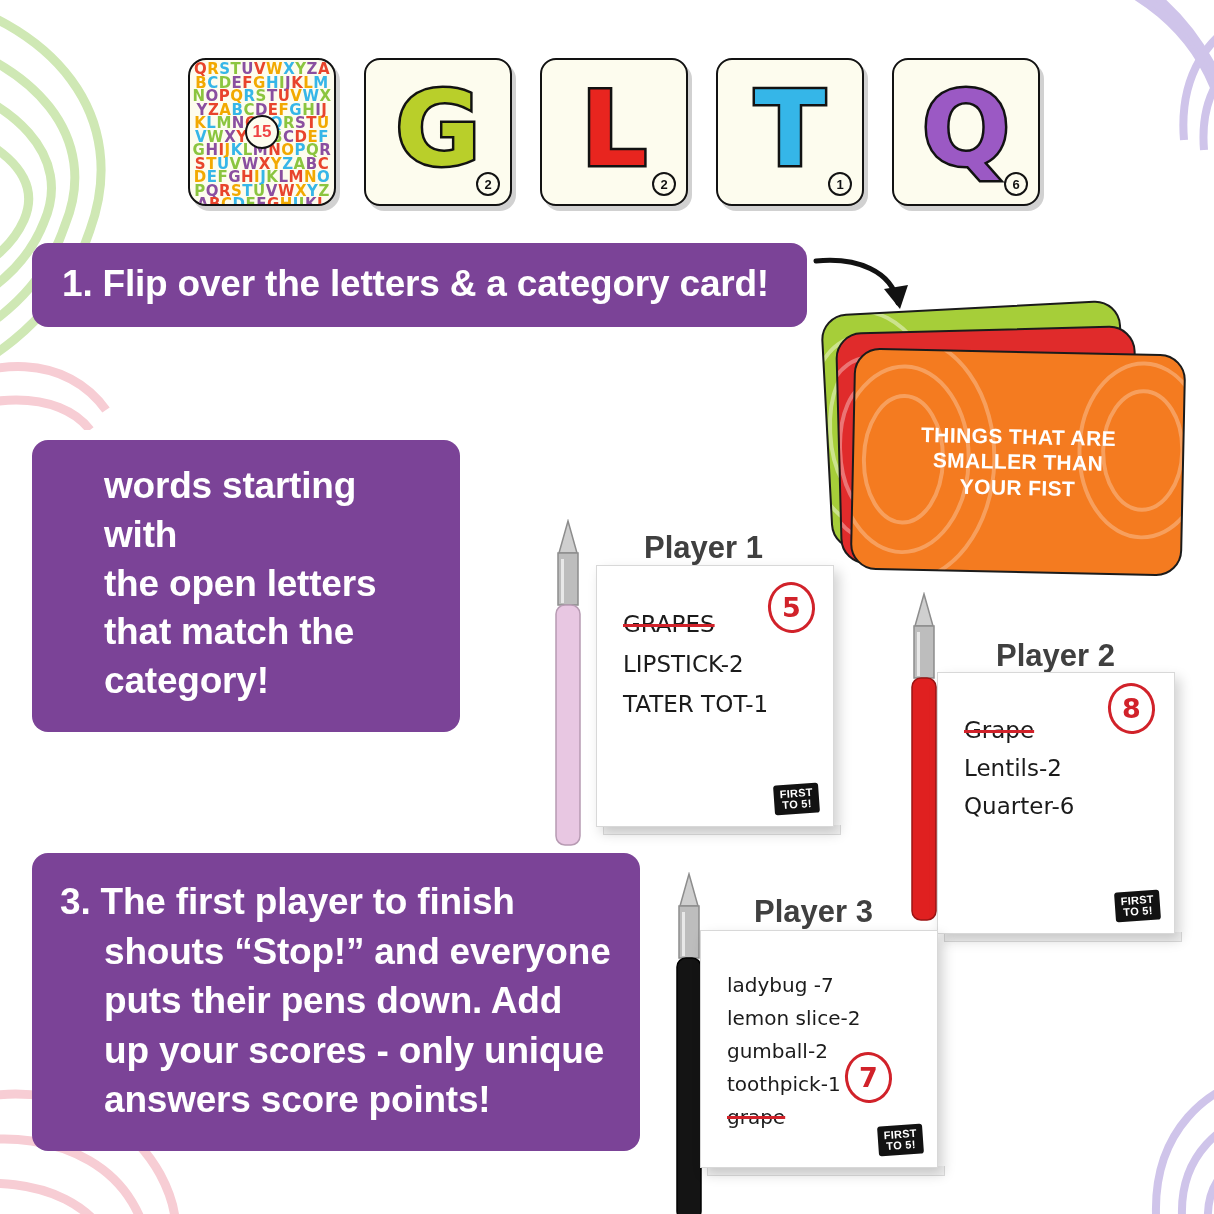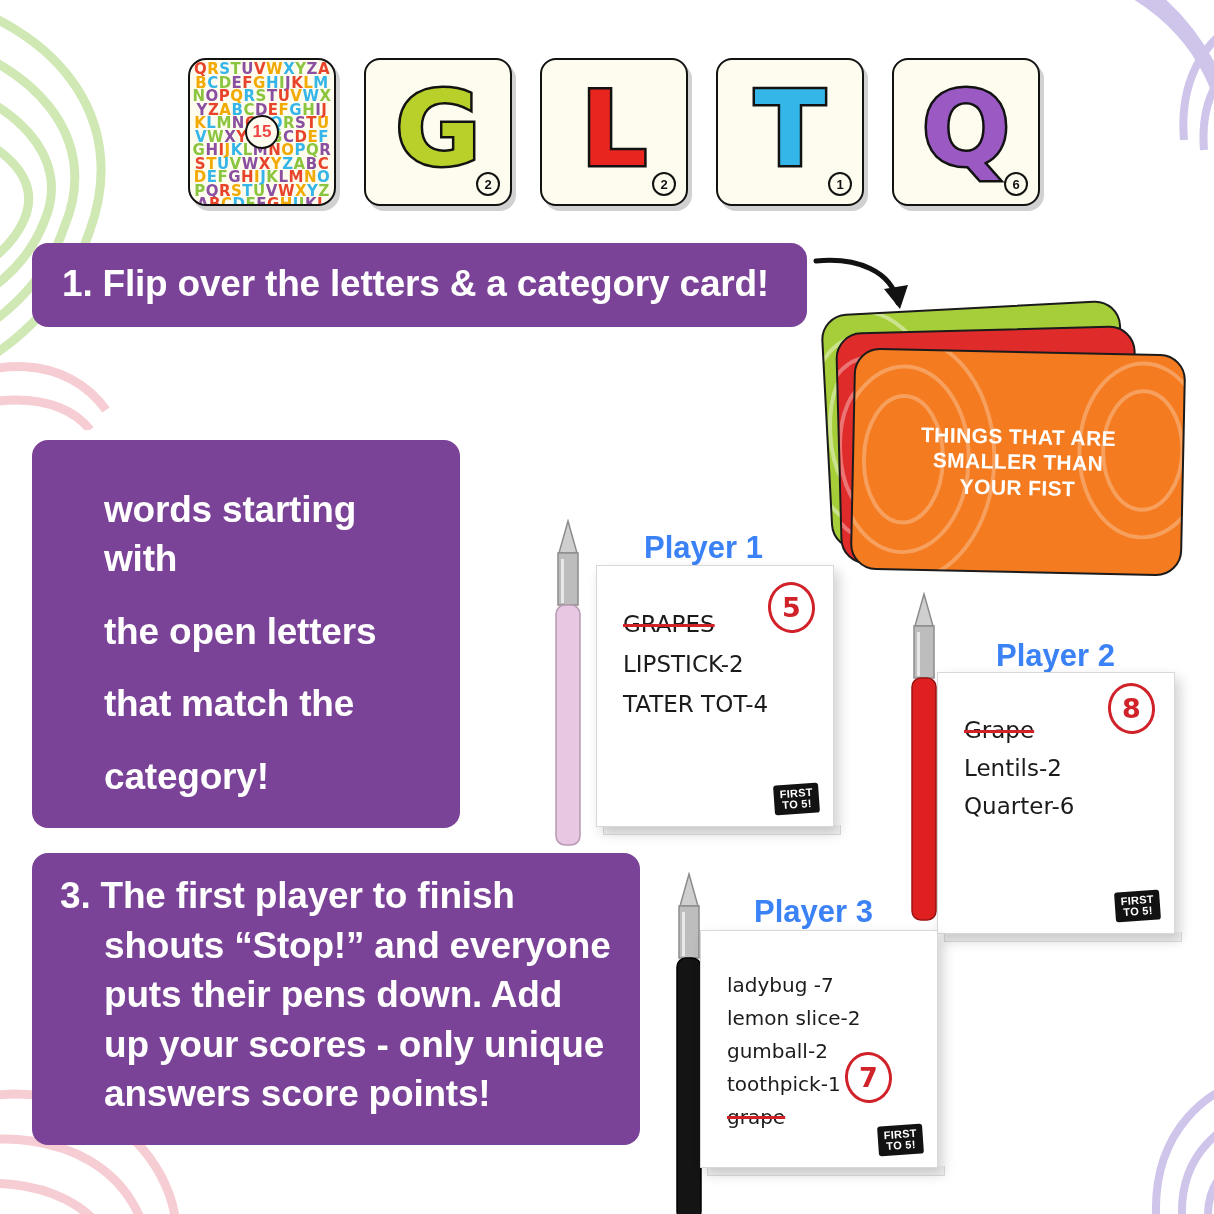--- a/index.html
+++ b/index.html
@@ -111,25 +111,25 @@
     padding: 20px 28px 22px 30px;
     font-size: 37px;
   }
   #step2 {
     top: 440px; left: 32px;
     width: 428px;
     padding: 22px 26px 26px 28px;
     font-size: 37px;
     line-height: 1.32;
   }
-  #step2 .indent { display: block; padding-left: 44px; margin-top: 24px; }
+  #step2 .indent { display: block; padding-left: 44px; }
   #step3 {
     top: 853px; left: 32px;
     width: 608px;
-    padding: 18px 26px 26px 28px;
+    padding: 24px 26px 26px 28px;
     font-size: 37px;
     line-height: 1.34;
   }
   #step3 .indent { display: block; padding-left: 44px; }
 
   
   #arrow { position: absolute; top: 255px; left: 812px; }
 
   
   .card-stack { position: absolute; top: 303px; left: 820px; width: 370px; height: 270px; }
@@ -155,21 +155,21 @@
     letter-spacing: .4px;
     padding: 0 34px;
     z-index: 2;
   }
 
   
   .player-label {
     position: absolute;
     font-weight: 700;
     font-size: 31px;
-    color: #3b82f6;
+    color: #404040;
   }
   .pad {
     position: absolute;
     background: #ffffff;
     border: 1px solid #d8d8d8;
     box-shadow: 5px 6px 12px rgba(0,0,0,0.18);
   }
   .pad::after {
     content: "";
     position: absolute;
@@ -383,21 +383,21 @@
     <rect x="11" y="34" width="20" height="52" fill="#bdbdbd" stroke="#8d8d8d" stroke-width="1.5"></rect>
     <rect x="9" y="86" width="24" height="240" rx="9" fill="#e8c7e2" stroke="#b79bb3" stroke-width="1.5"></rect>
     <rect x="14" y="40" width="3" height="44" fill="#f2f2f2" opacity=".8"></rect>
   </svg>
 </div>
 <div class="player-label" id="label1">Player 1</div>
 <div class="pad" id="pad1">
   <div class="lines">
     <div class="strike">GRAPES</div>
     <div>LIPSTICK-2</div>
-    <div>TATER TOT-4</div>
+    <div>TATER TOT-1</div>
   </div>
   <div class="brand">
     <div>FIRST</div>
     <div>TO 5!</div>
   </div>
 </div>
 <div class="score" id="score1">
   <span class="ring"></span>
   <span>5</span>
 </div>

